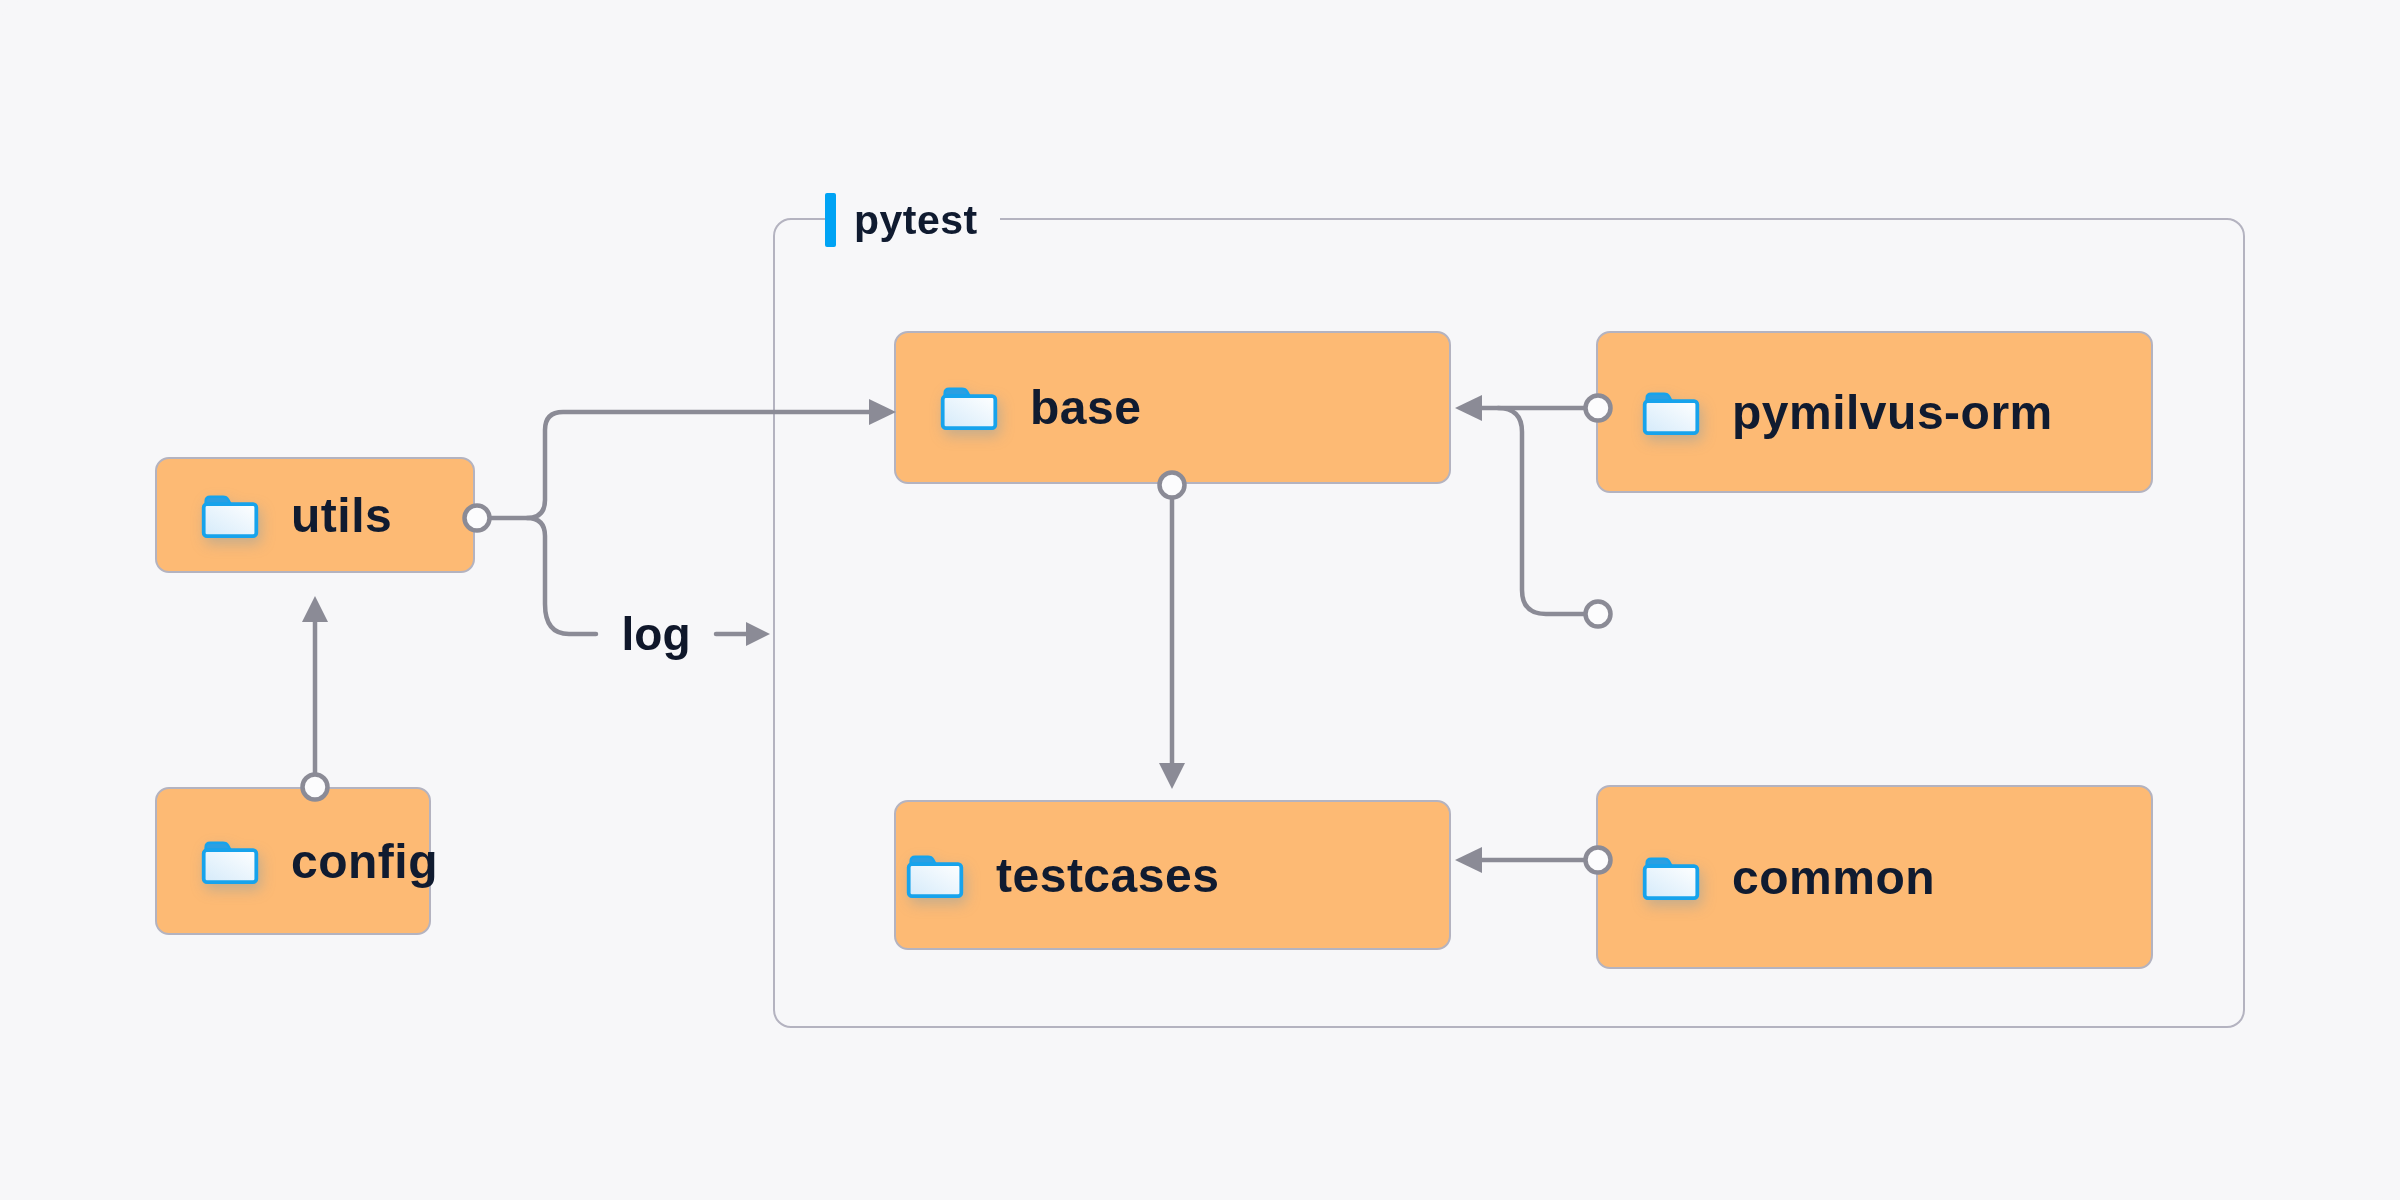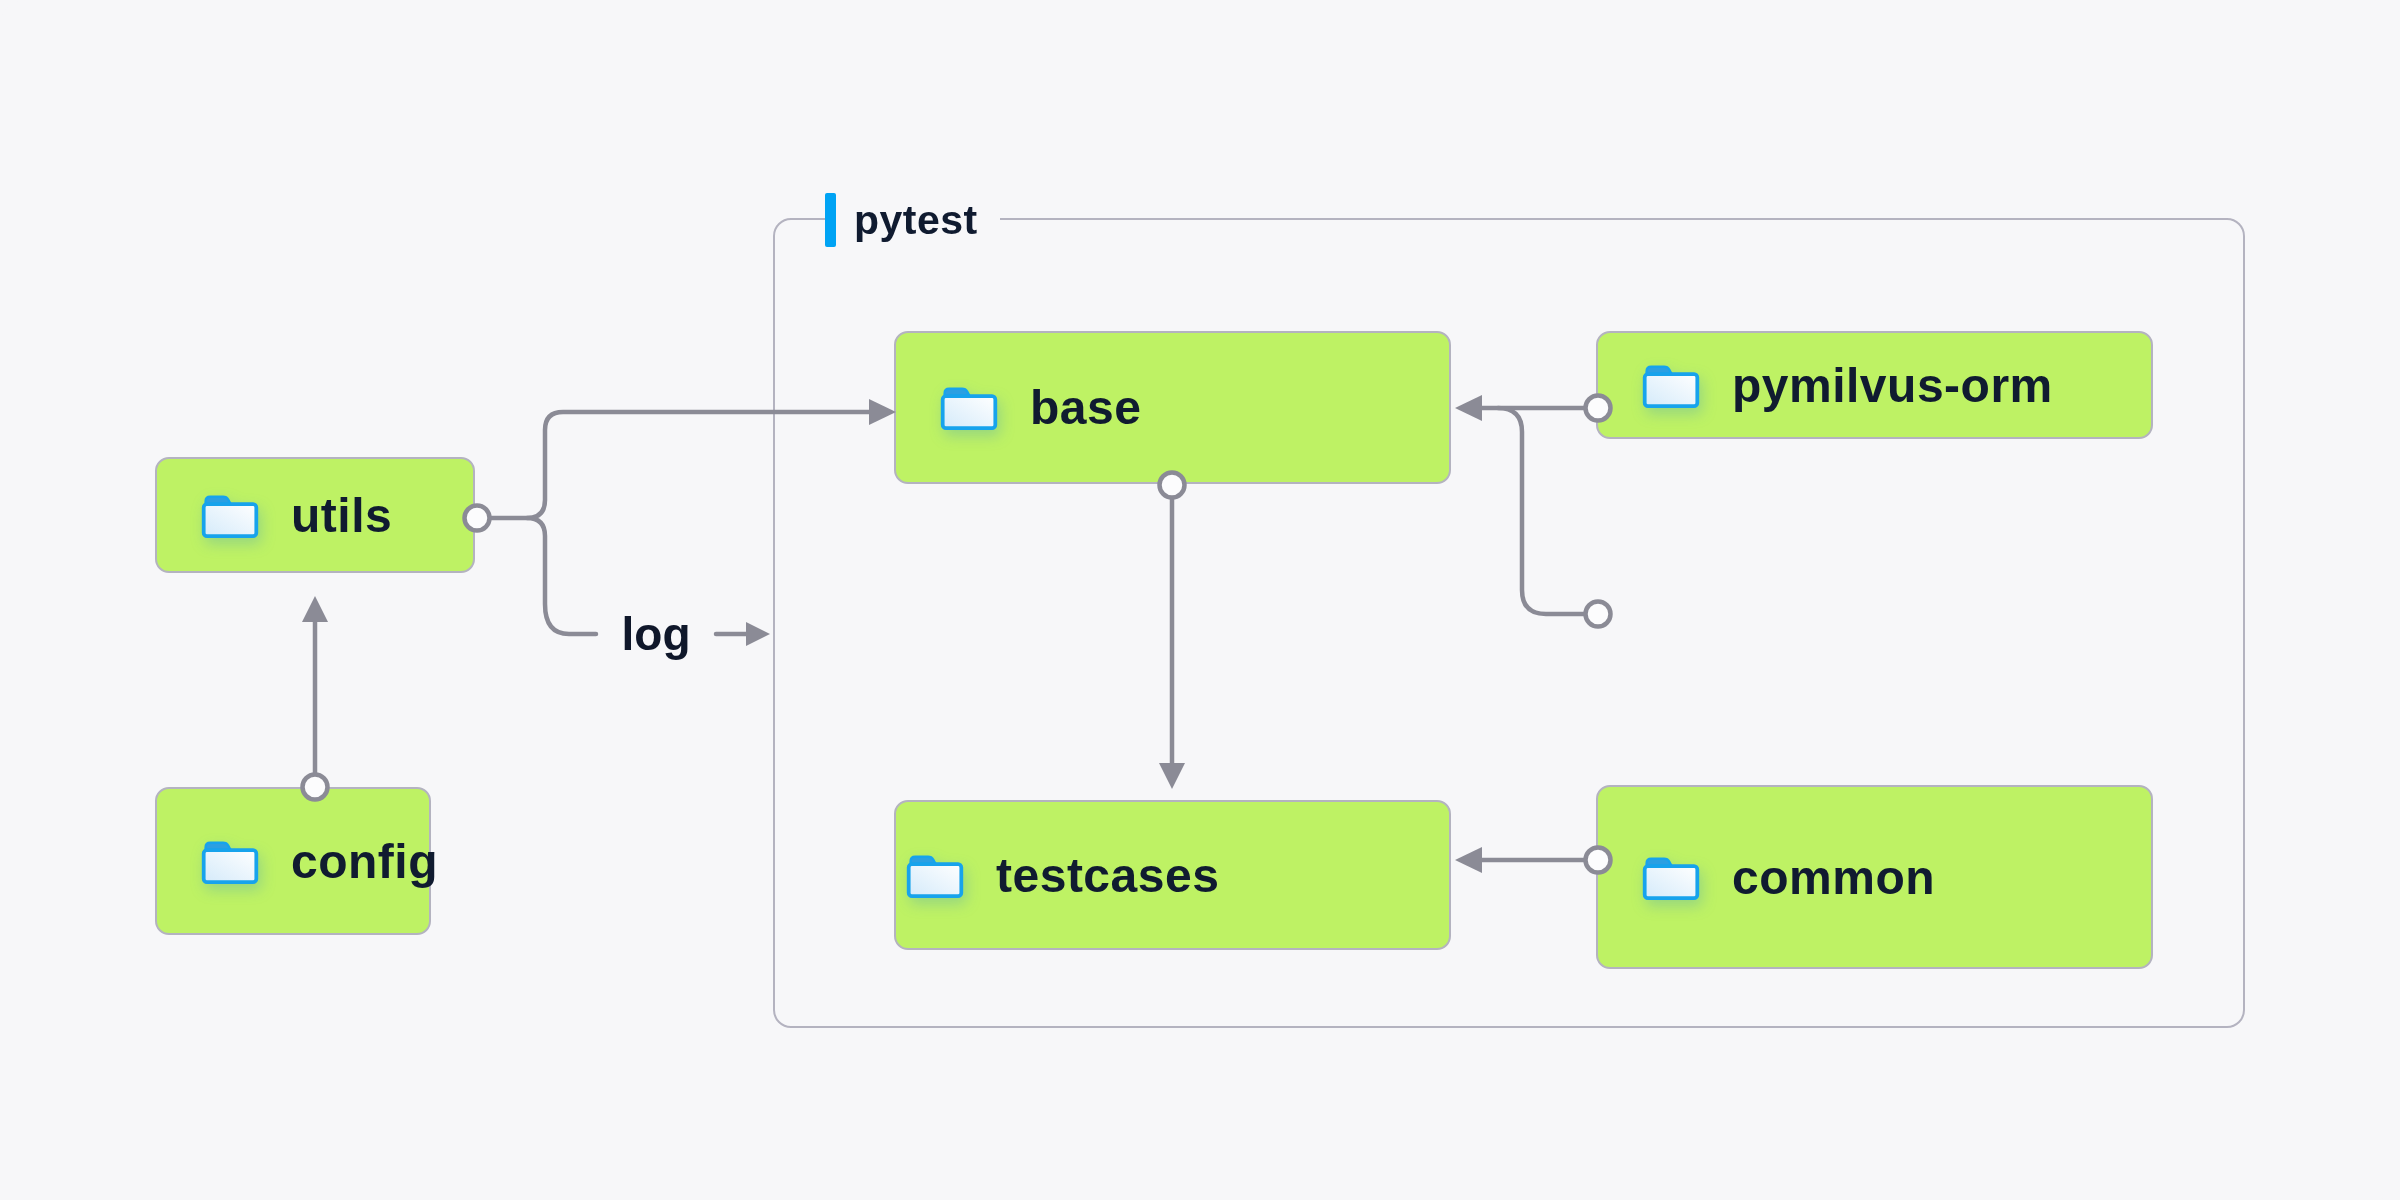--- a/index.html
+++ b/index.html
@@ -47,21 +47,21 @@
   }
   .group-title {
     font-size: 41px;
     font-weight: bold;
     color: #101b30;
     letter-spacing: 0.5px;
   }
   
   .node {
     position: absolute;
-    background: #bef264;
+    background: #fdba74;
     border: 2px solid #b4b3c0;
     border-radius: 14px;
     box-sizing: border-box;
     display: flex;
     align-items: center;
     padding-left: 42px;
     gap: 30px;
     z-index: 2;
   }
   .node .nlabel {
@@ -72,21 +72,21 @@
     white-space: nowrap;
   }
   .folder {
     width: 62px; height: 49px;
     flex: 0 0 auto;
     filter: drop-shadow(3px 6px 7px rgba(30, 130, 210, 0.25));
   }
   #n-utils     { left: 155px; top: 445px; width: 320px; height: 116px; margin-top: 12px; }
   #n-config    { left: 155px; top: 787px; width: 276px; height: 148px; }
   #n-base      { left: 894px; top: 331px; width: 557px; height: 153px; }
-  #n-pymilvus  { left: 1596px; top: 331px; width: 557px; height: 108px; }
+  #n-pymilvus  { left: 1596px; top: 331px; width: 557px; height: 162px; }
   #n-check     { left: 1596px; top: 537px; width: 557px; height: 153px; }
   #n-testcases { left: 894px; top: 800px; width: 557px; height: 150px; padding-left: 8px; }
   #n-common    { left: 1596px; top: 785px; width: 557px; height: 184px; }
   
   #edges {
     position: absolute;
     left: 0; top: 0;
     width: 2400px; height: 1200px;
     z-index: 3;
     pointer-events: none;

